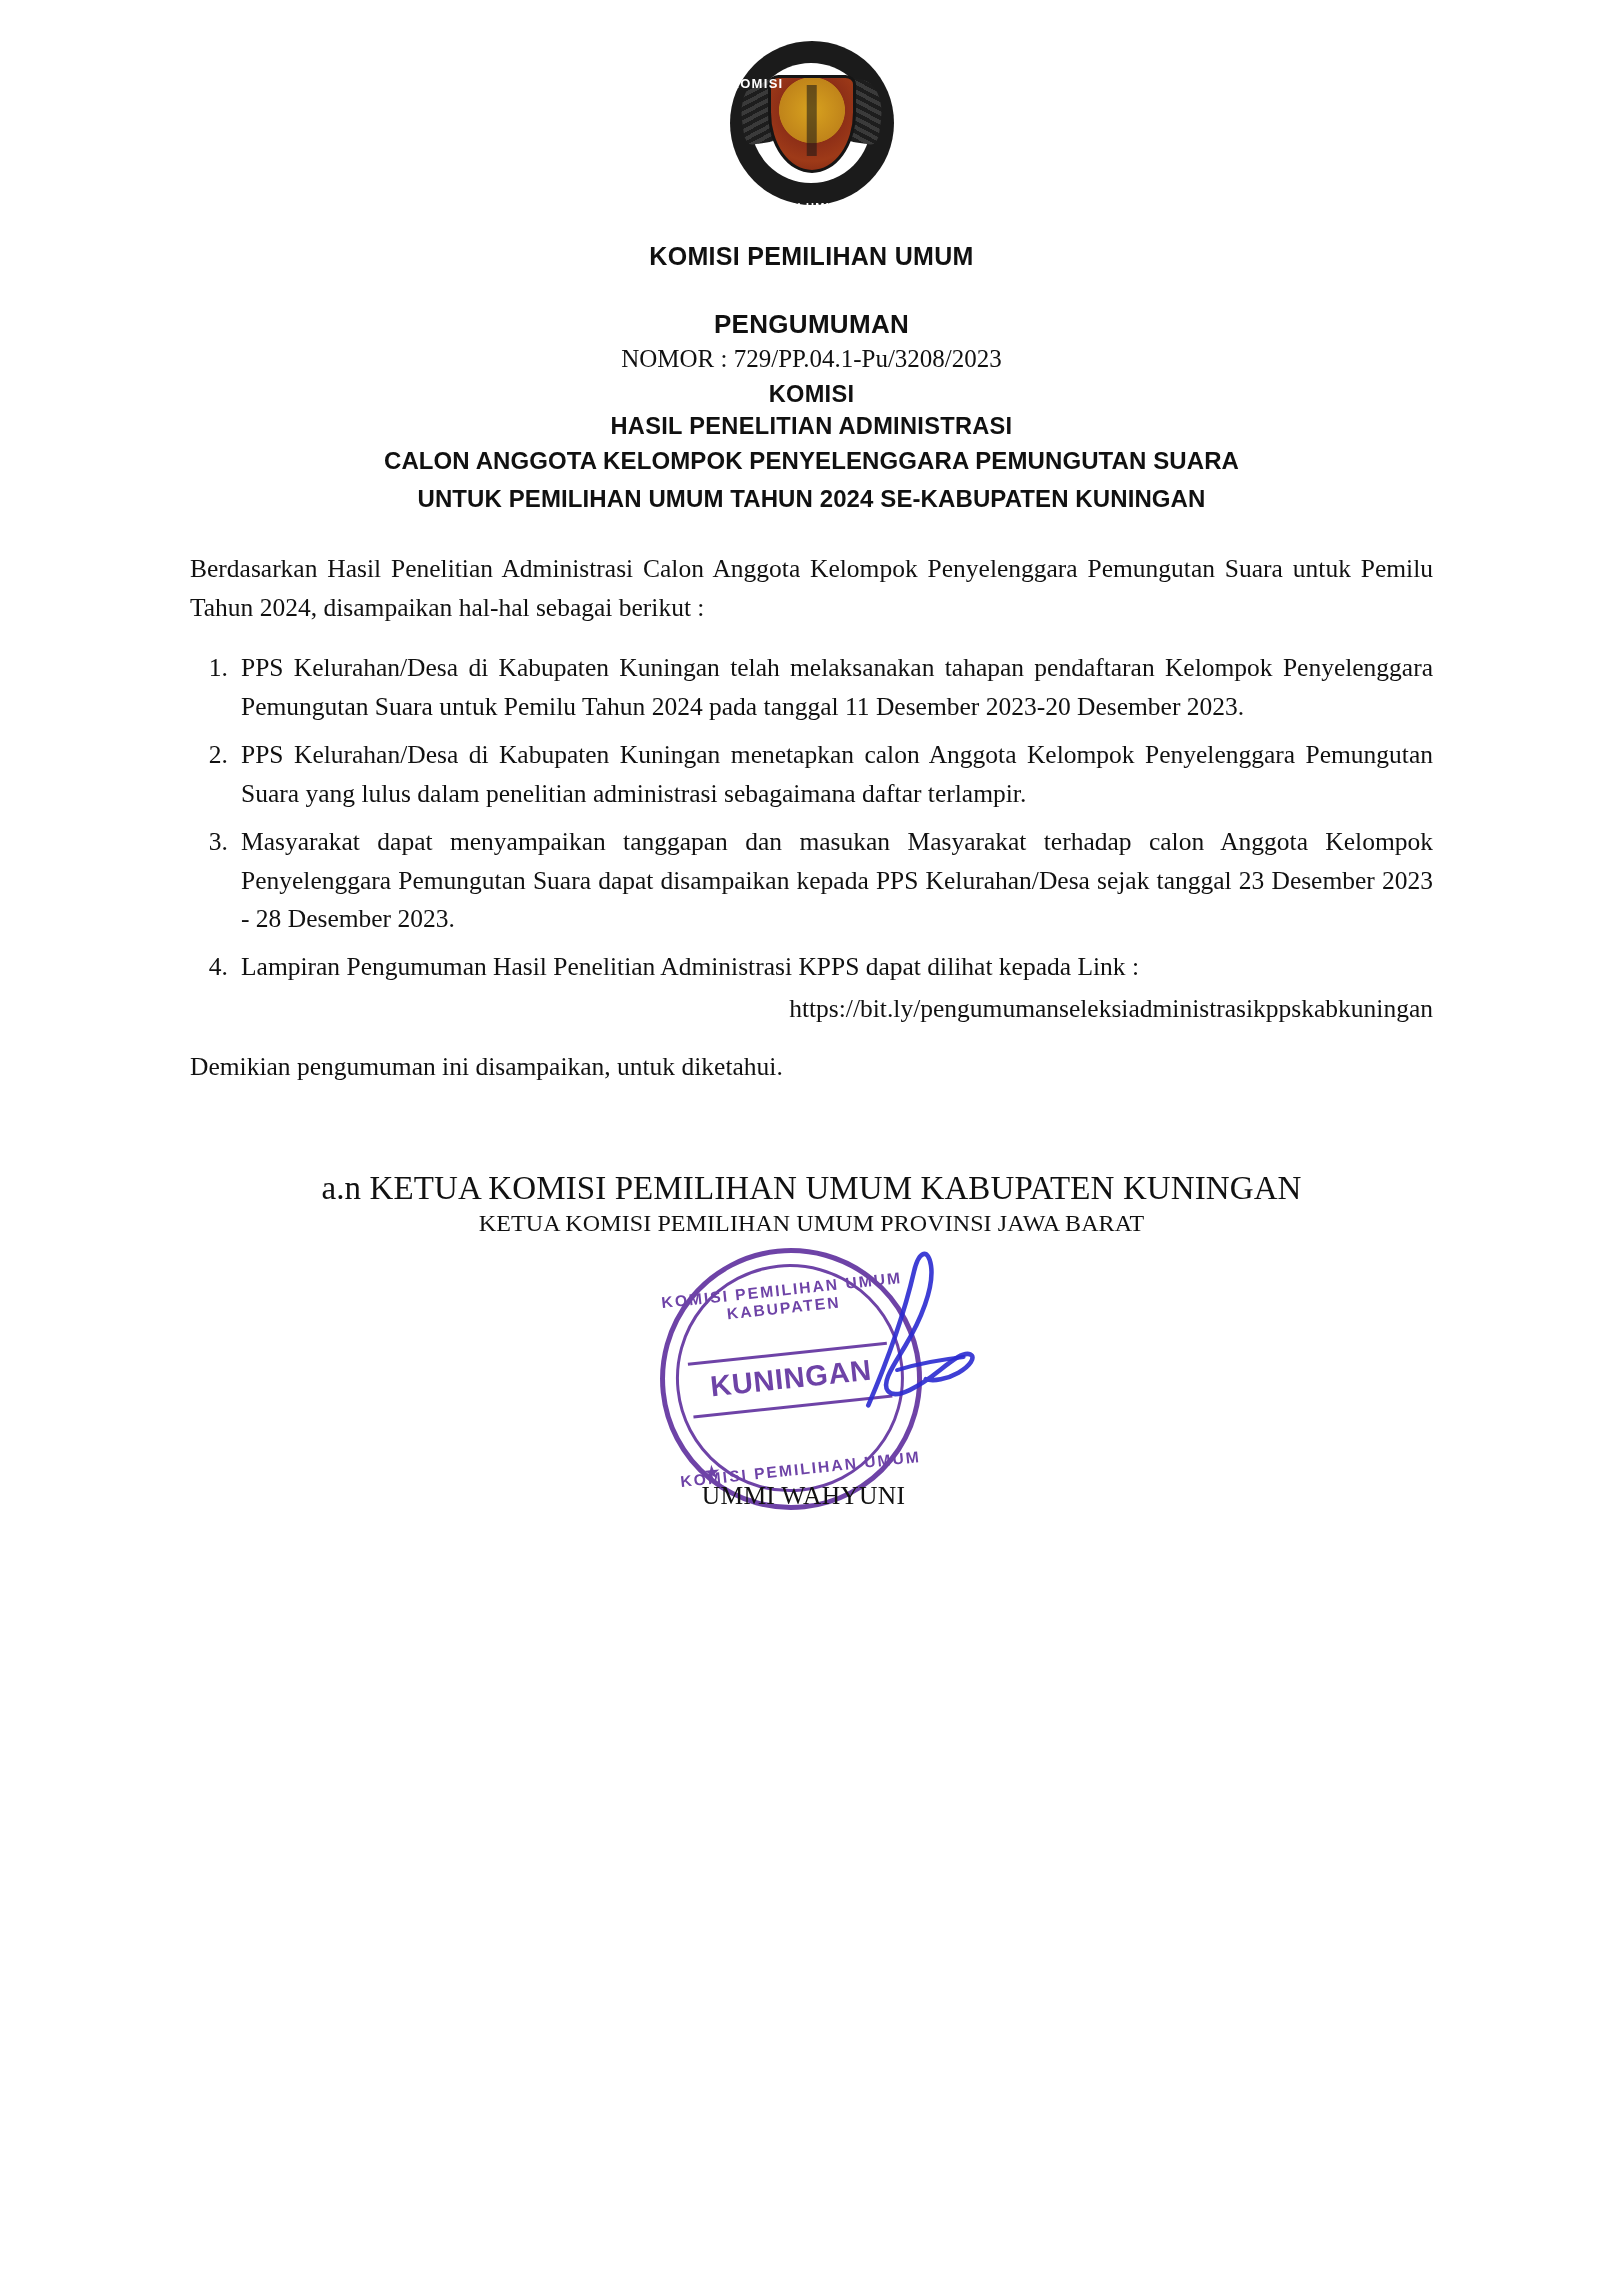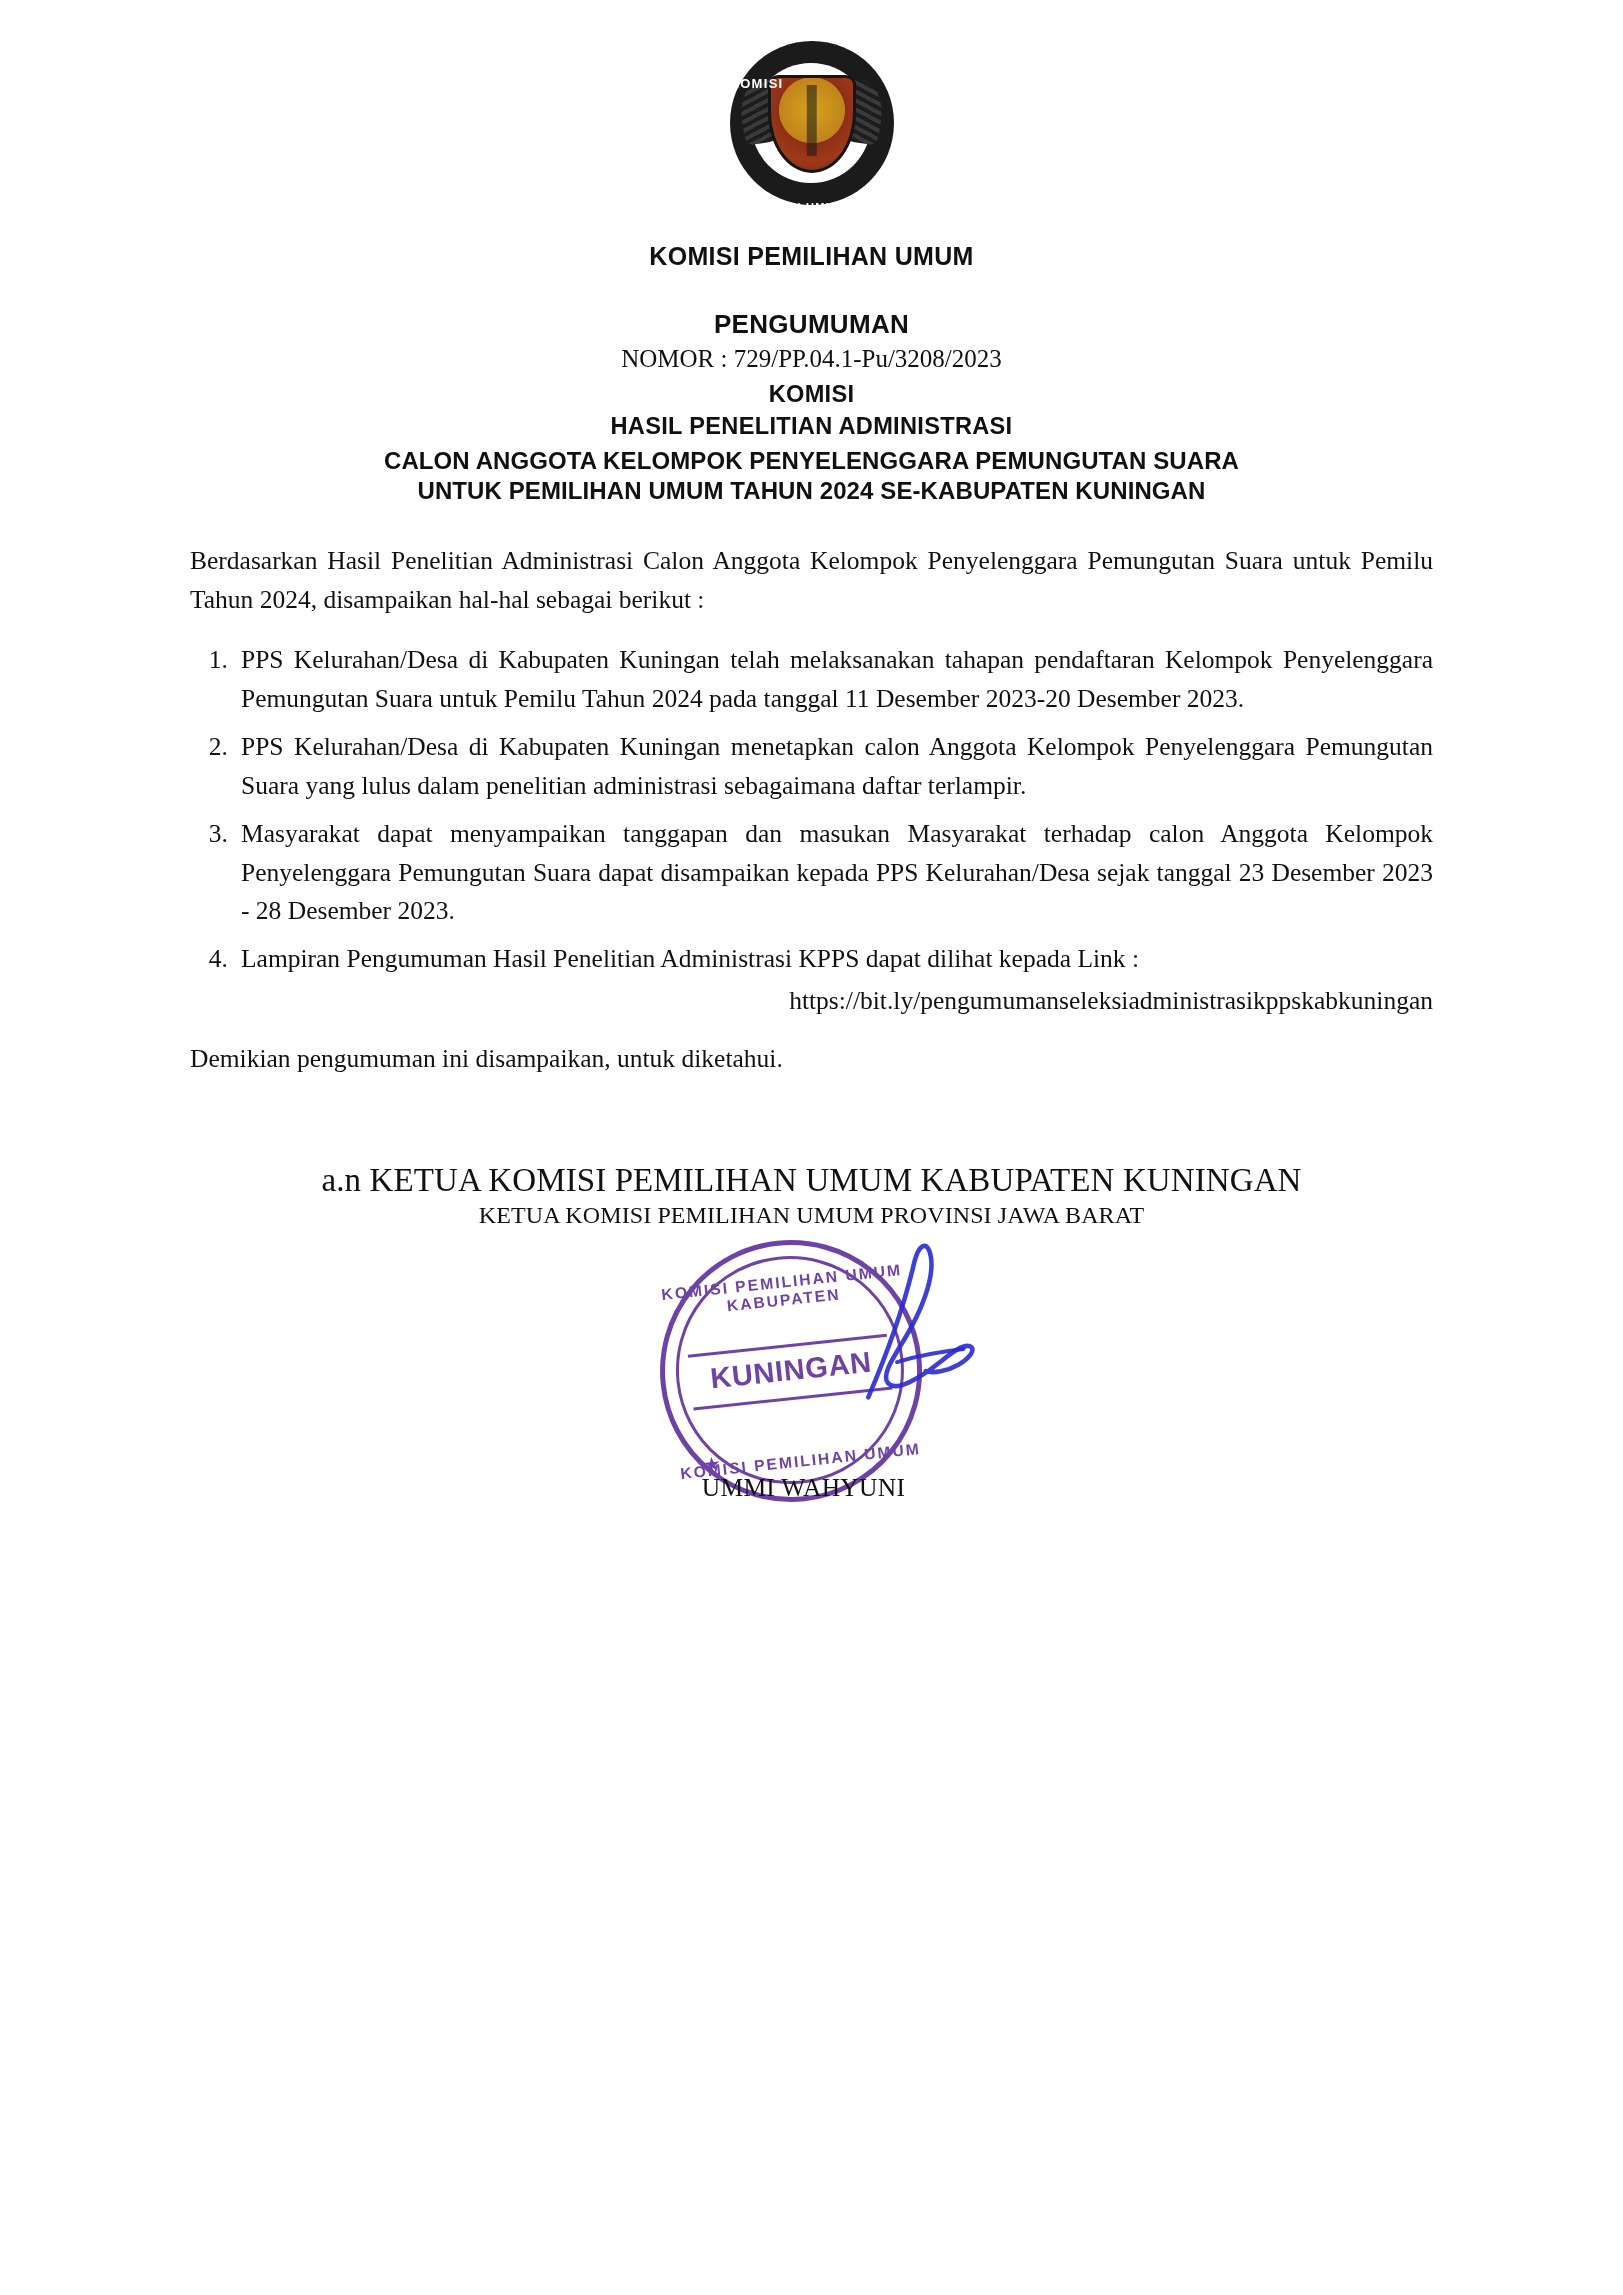--- a/index.html
+++ b/index.html
@@ -136,21 +136,21 @@
     font-family: "Liberation Sans", sans-serif;
     font-weight: bold;
     font-size: 24px;
     margin-top: 6.5px;
     letter-spacing: 0.1px;
   }
   .t-sub3 {
     font-family: "Liberation Sans", sans-serif;
     font-weight: bold;
     font-size: 24px;
-    margin-top: 2px;
+    margin-top: 10px;
     letter-spacing: 0.1px;
   }
 
   
   .para {
     font-size: 25.5px;
     line-height: 1.52;
     text-align: justify;
     text-justify: inter-word;
     margin-top: 37px;

